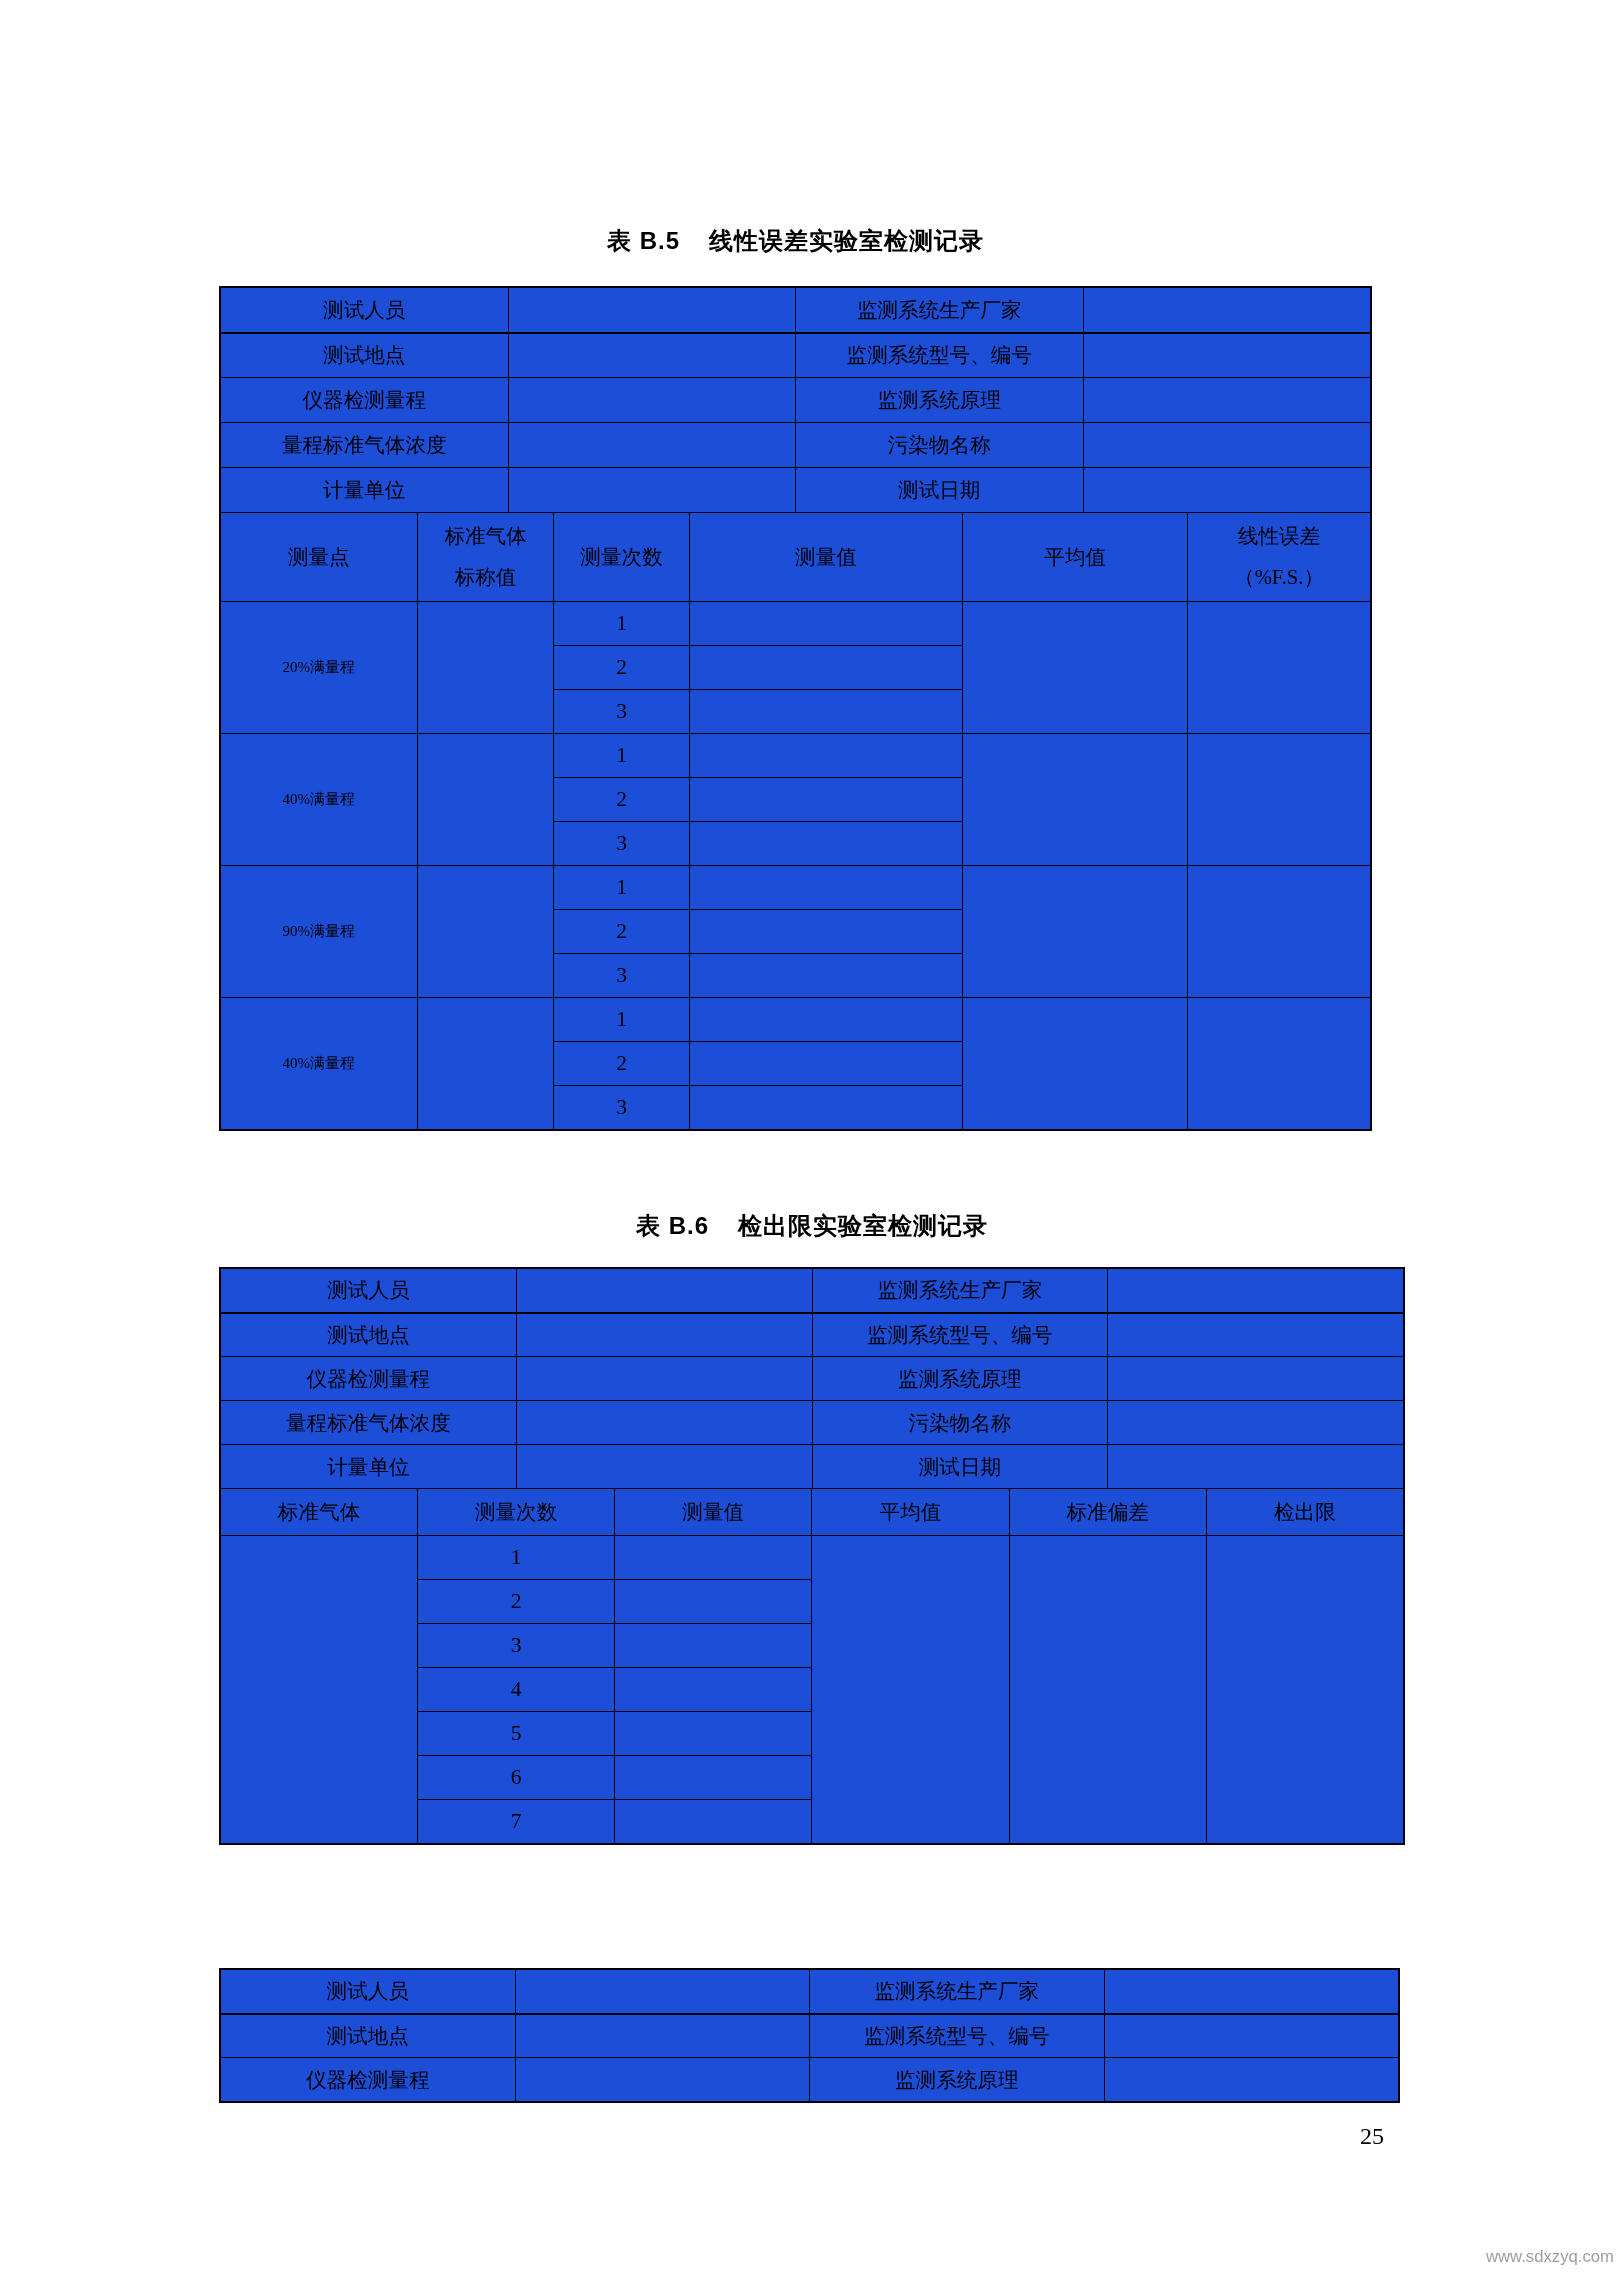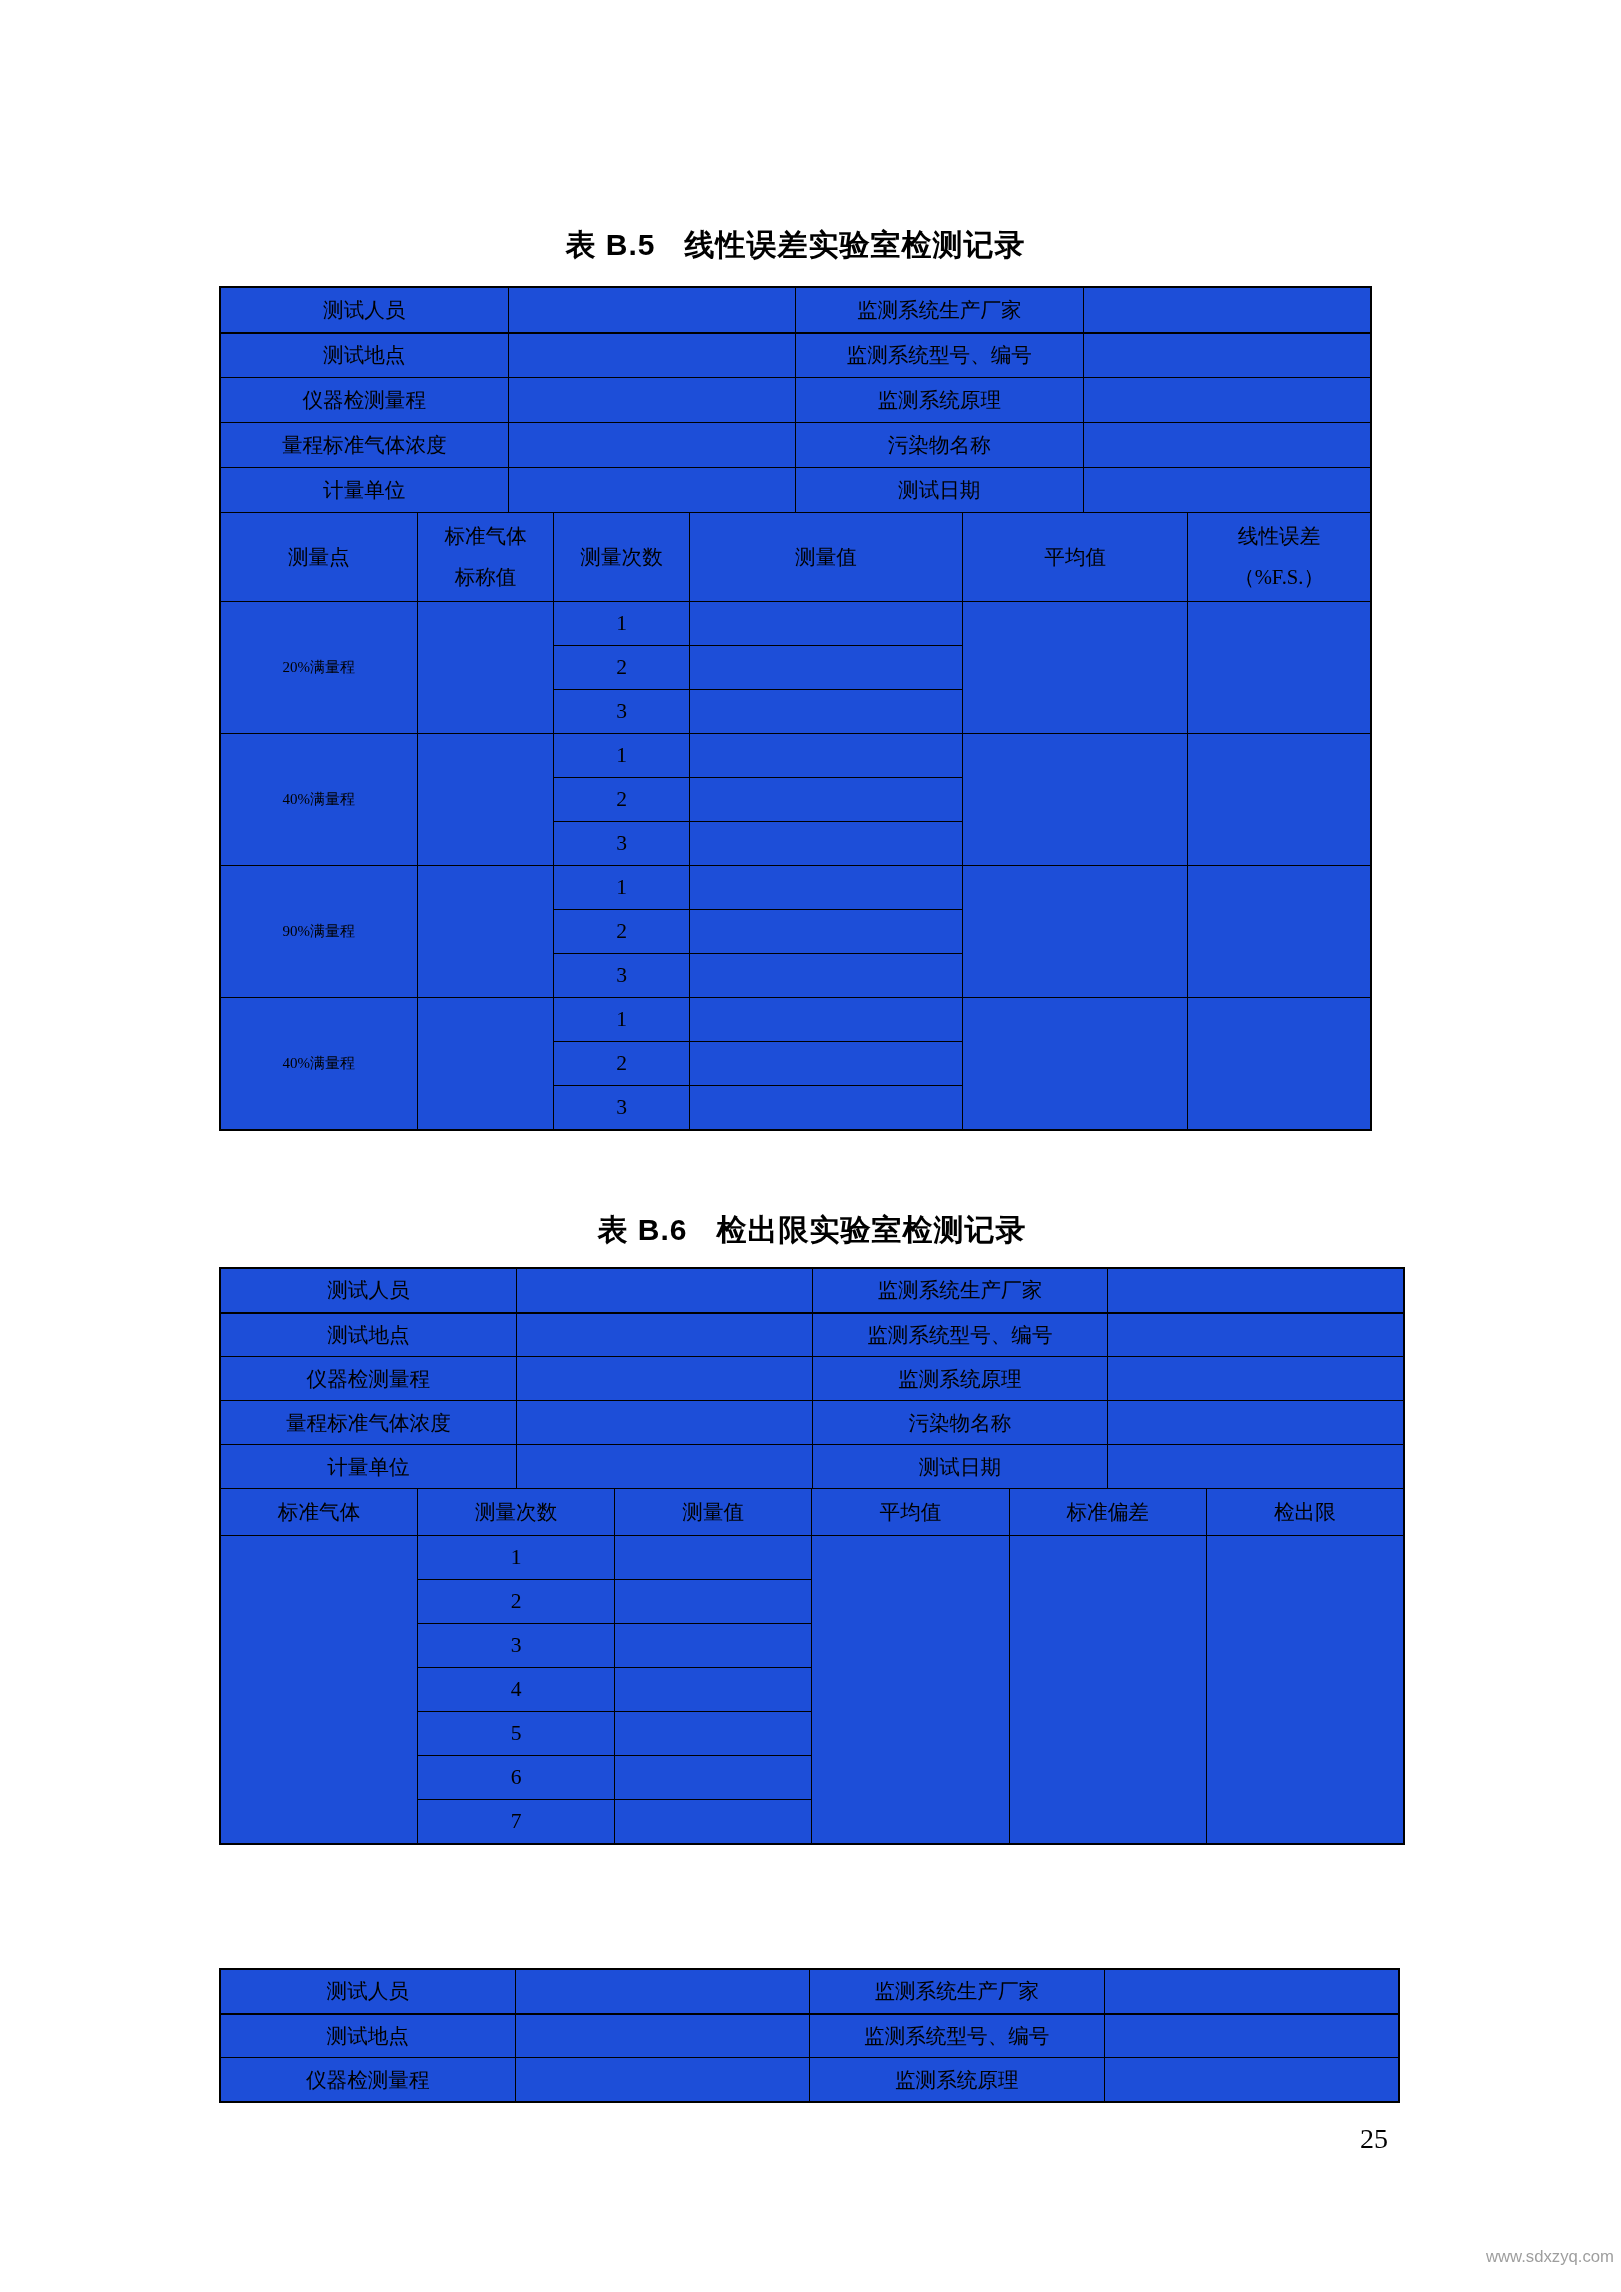--- a/index.html
+++ b/index.html
@@ -11,21 +11,21 @@
     background:#ffffff;
     color:#000;
     font-family:"Liberation Serif","DejaVu Serif",serif;
     overflow:hidden;
   }
   .tbl-title {
     position:absolute;
     text-align:center;
     font-family:"Liberation Sans","DejaVu Sans",sans-serif;
     font-weight:bold;
-    font-size:30px;
+    font-size:24px;
     letter-spacing:1px;
     white-space:nowrap;
   }
   .tbl-title .t-text { margin-left:29px; }
   .tbl-wrap {
     position:absolute;
     border:1.5px solid #000;
     background:#1d4ed8;
   }
   table {
@@ -51,21 +51,21 @@
   .b6-body tr { height:44px; }
   .b6-body tr.hdr { height:46px; }
   .body-tbl tr:first-child th { border-top:none; }
   .hdr th div { line-height:41px; }
   .num { font-size:21.6px; }
   .pt { font-size:15px; }
   .page-number {
     position:absolute;
     left:1360px;
     top:2123px;
-    font-size:28px;
+    font-size:24px;
     font-family:"Liberation Serif","DejaVu Serif",serif;
   }
   .watermark {
     position:absolute;
     left:1486px;
     top:2247px;
     font-size:16.7px;
     color:#9e9e9e;
     font-family:"Liberation Sans","DejaVu Sans",sans-serif;
   }

